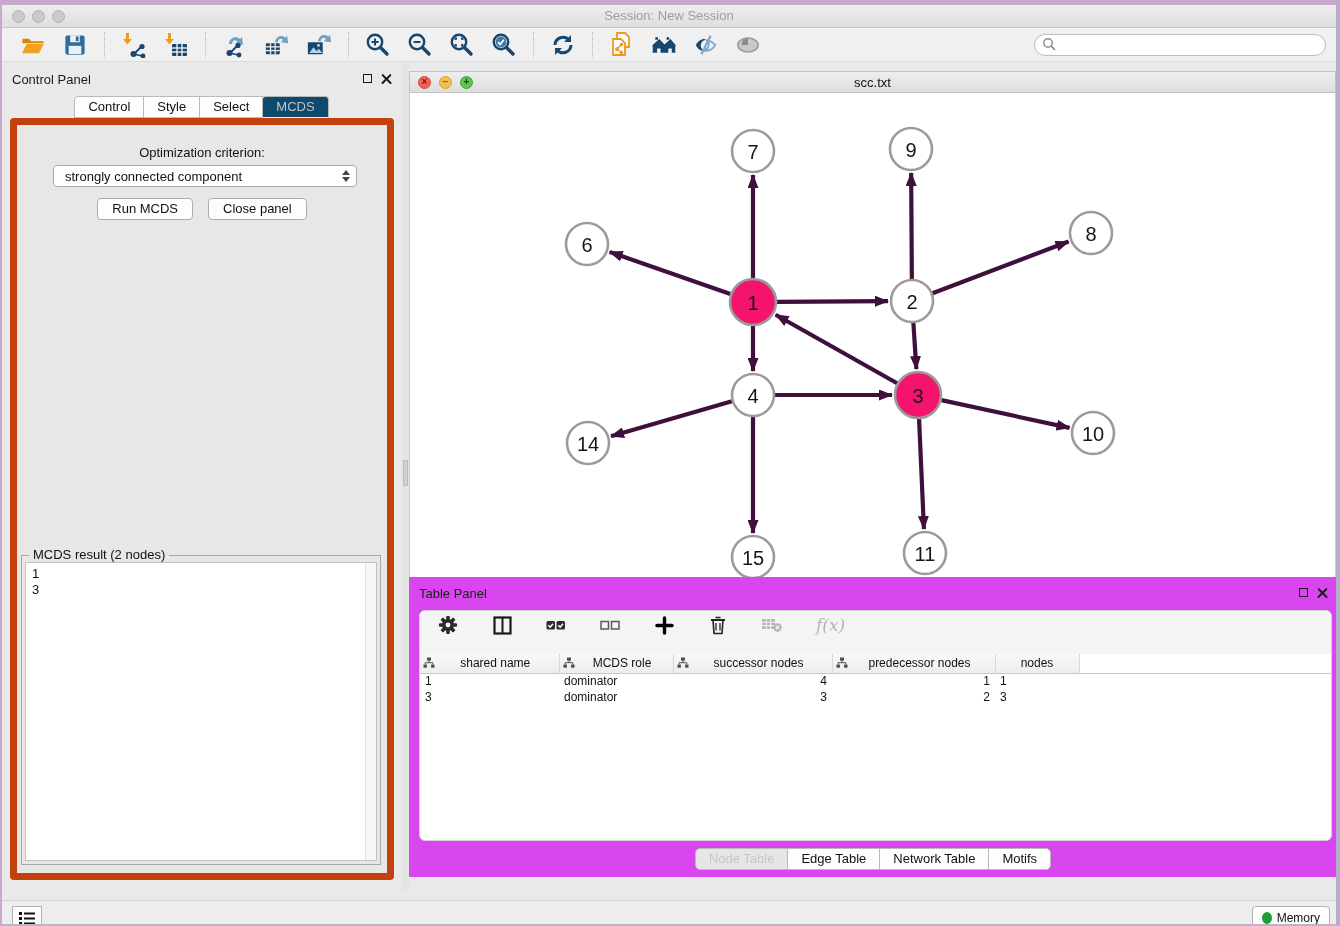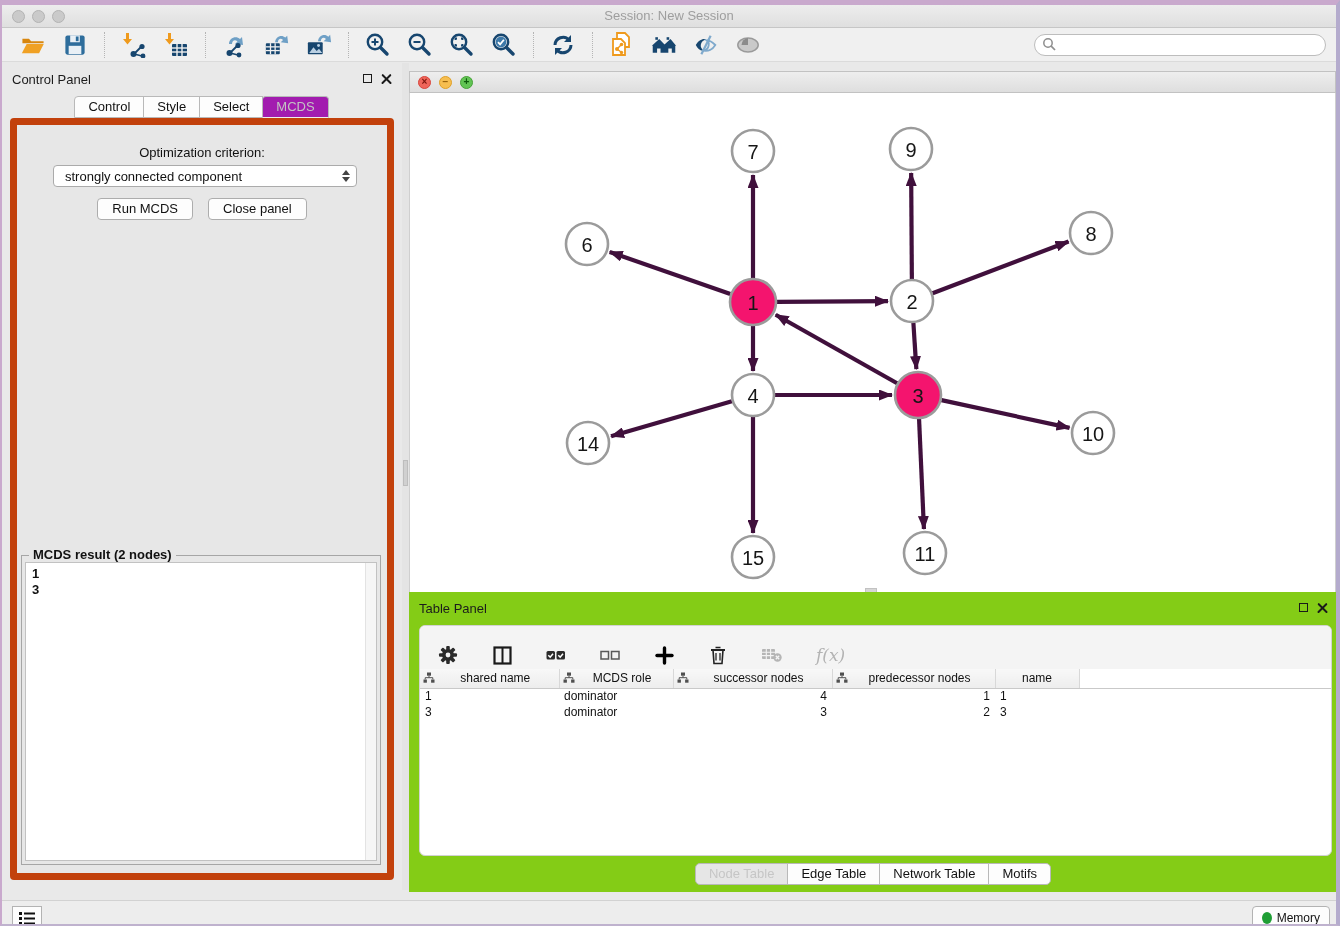--- a/index.html
+++ b/index.html
@@ -37,37 +37,37 @@
   .panel-ctrls { position:absolute; right:10px; top:10px; display:flex; gap:9px; align-items:center; }
   .float-box { width:9px; height:9px; border:1.6px solid #1A1A1A; }
   .close-x { position:relative; width:11px; height:11px; }
   .close-x::before,.close-x::after { content:""; position:absolute; left:-1px; top:4.5px;
     width:13px; height:2.4px; background:#1A1A1A; border-radius:1px; }
   .close-x::before { transform:rotate(45deg); } .close-x::after { transform:rotate(-45deg); }
   #cp-tabs { position:absolute; left:0; right:0; top:33px; display:flex; justify-content:center; }
   .cp-tab { background:#FDFDFD; border:1px solid #B9B9B9; margin-left:-1px;
     padding:2px 13px 3px; font-size:13px; color:#111; position:relative; z-index:1; }
   .cp-tab:first-child { border-radius:4px 0 0 0; }
-  .cp-tab.selected { color:#C3C3C3; background:#a21caf; border-radius:4px 4px 0 0;
+  .cp-tab.selected { color:#C3C3C3; background:#0c4a6e; border-radius:4px 4px 0 0;
     border-bottom-color:#EDEDED; z-index:3; }
   #cp-content { position:absolute; left:8px; right:8px; top:55px; bottom:10px;
     background:#E7E7E7; border:7px solid #c2410c; border-radius:4px; z-index:2; }
   #opt-label { margin-top:20px; text-align:center; font-size:13px; color:#111; }
   #criterion-select { position:absolute; left:36px; right:30px; top:40px; height:22px;
     background:#fff; border:1px solid #ABABAB; border-radius:4px;
     display:flex; align-items:center; font-size:13px; padding-left:11px; color:#111; }
   .stepper { margin-left:auto; margin-right:6px; display:flex; flex-direction:column; gap:2px; }
   .stepper i { width:0; height:0; border-left:4px solid transparent; border-right:4px solid transparent; }
   .step-up { border-bottom:5px solid #444; } .step-dn { border-top:5px solid #444; }
   #cp-buttons { position:absolute; left:0; right:0; top:73px; display:flex; justify-content:center; gap:15px; }
   .cp-btn { background:#FDFDFD; border:1px solid #ADADAD; border-radius:4px;
     font-size:13px; color:#111; padding:2px 14px 3px; height:22px;
     font-family:"Liberation Sans",sans-serif; }
   #result-box { position:absolute; left:4px; right:6px; top:430px; bottom:8px;
-    border:1px solid #A6A6A6; background:#E7E7E7;font-weight:bold; }
+    border:1px solid #A6A6A6; background:#E7E7E7; }
   #result-label { position:absolute; left:7px; top:-9px; background:#E7E7E7;
     padding:0 4px; font-size:13px; color:#111; }
   #result-text { position:absolute; left:3px; right:3px; top:6px; bottom:3px;
     background:#fff; border:1px solid #C2C2C2; font-size:13px; color:#111;
     padding:3px 6px; line-height:16px; white-space:pre; }
   #result-scroll { position:absolute; right:4px; top:7px; bottom:4px; width:11px;
     background:#F6F6F6; border-left:1px solid #E3E3E3; }
   
   #v-splitter { position:absolute; left:400px; top:58px; width:7px; bottom:34px; background:#E4E4E4; }
   #v-grip { position:absolute; left:1px; top:397px; width:5px; height:26px;
@@ -81,24 +81,24 @@
     font-size:10px; line-height:10px; font-weight:bold; }
   .mac-red { background:#EF655A; border:1px solid #D8453C; color:#7E150D; }
   .mac-yel { background:#F6BE50; border:1px solid #DFA028; color:#96620A; }
   .mac-grn { background:#62C454; border:1px solid #46A238; color:#0E5B0C; }
   #net-name { position:absolute; left:0; right:0; text-align:center; font-size:13px; color:#111; }
   #net-canvas { position:absolute; left:407px; top:88px; width:927px; height:502px;
     background:#fff; border-left:1px solid #CFCFCF; border-right:1px solid #CFCFCF; }
   #canvas-grip { position:absolute; left:455px; bottom:1px; width:12px; height:6px;
     background:#D6D6D6; border:1px solid #C2C2C2; }
   
-  #table-panel { position:absolute; left:407px; top:587px; width:929px; height:300px; background:#84cc16; }
+  #table-panel { position:absolute; left:407px; top:572px; width:929px; height:300px; background:#d946ef; }
   #tp-card { position:absolute; left:10px; right:6px; top:33px; height:231px;
     background:#fff; border:1px solid #D2D2D2; border-radius:6px; overflow:hidden; }
-  #tp-toolbar { height:43px; background:#F4F4F4; display:flex; align-items:flex-end;
+  #tp-toolbar { height:43px; background:#F4F4F4; display:flex; align-items:flex-start;
     padding-left:14px; gap:26px; }
   .tp-btn { width:28px; height:28px; display:flex; align-items:center; justify-content:center; }
   #node-table { width:100%; border-collapse:collapse; table-layout:fixed; }
   #node-table th { height:19px; background:linear-gradient(#F8F8F8,#EDEDED);
     border-bottom:1px solid #C9C9C9; border-right:1px solid #D8D8D8;
     font-size:12px; font-weight:normal; color:#111; padding:0; }
   #node-table th .th-inner { display:flex; align-items:center; padding:0 3px; }
   #node-table th .th-label { flex:1; text-align:center; }
   #node-table th.filler { border-right:none; background:#fff; border-bottom:1px solid #C9C9C9; }
   #node-table td { height:16px; font-size:12px; color:#111; padding:0 5px; }
@@ -330,20 +330,21 @@
 </div>
 
 <div id="v-splitter">
   <div id="v-grip"></div>
 </div>
 
 <div id="net-title">
   <span class="mac-btn mac-red">×</span>
   <span class="mac-btn mac-yel">−</span>
   <span class="mac-btn mac-grn">+</span>
+  <span id="net-name">scc.txt</span>
 </div>
 <div id="net-canvas">
   <svg id="graph-svg" width="927" height="502" viewBox="0 0 927 502">
     <defs>
       <marker id="arrow" viewBox="0 0 14 11" markerWidth="14" markerHeight="11" refX="13" refY="5.5" orient="auto" markerUnits="userSpaceOnUse">
         <path id="arrow-path" d="M0 0 L14 5.5 L0 11 z" fill="#40103C"></path>
       </marker>
     </defs>
   <line x1="343" y1="185" x2="343" y2="82" stroke="#40103C" stroke-width="4.2" marker-end="url(#arrow)"></line>
       <line x1="320.34314698911055" y1="201.08375015282175" x2="199.65685301088945" y2="158.91624984717825" stroke="#40103C" stroke-width="4.2" marker-end="url(#arrow)"></line>
@@ -540,21 +541,21 @@
                   <rect x="4" y="0.5" width="4" height="3.2" fill="#4F4F4F"></rect>
                   <path d="M6 3.7v2M2.2 5.7h7.6M2.2 5.7v1.6M9.8 5.7v1.6" stroke="#4F4F4F" fill="none"></path>
                   <rect x="0.5" y="7.5" width="3.4" height="3.2" fill="#4F4F4F"></rect>
                   <rect x="8.1" y="7.5" width="3.4" height="3.2" fill="#4F4F4F"></rect>
                 </svg>
                 <span class="th-label">predecessor nodes</span>
               </span>
             </th>
           <th>
               <span class="th-inner">
-                <span class="th-label">name</span>
+                <span class="th-label">nodes</span>
               </span>
             </th>
           <th class="filler"></th>
         </tr>
       </thead>
       <tbody>
         <tr>
           <td>1</td>
           <td>dominator</td>
           <td class="num-right">4</td>

